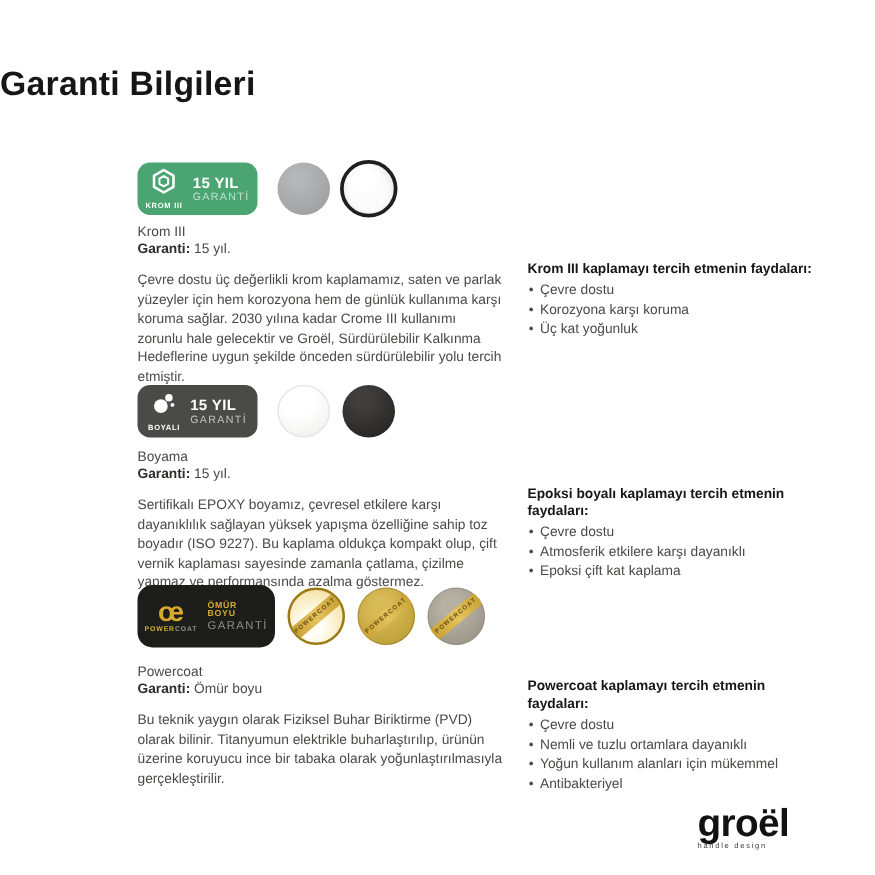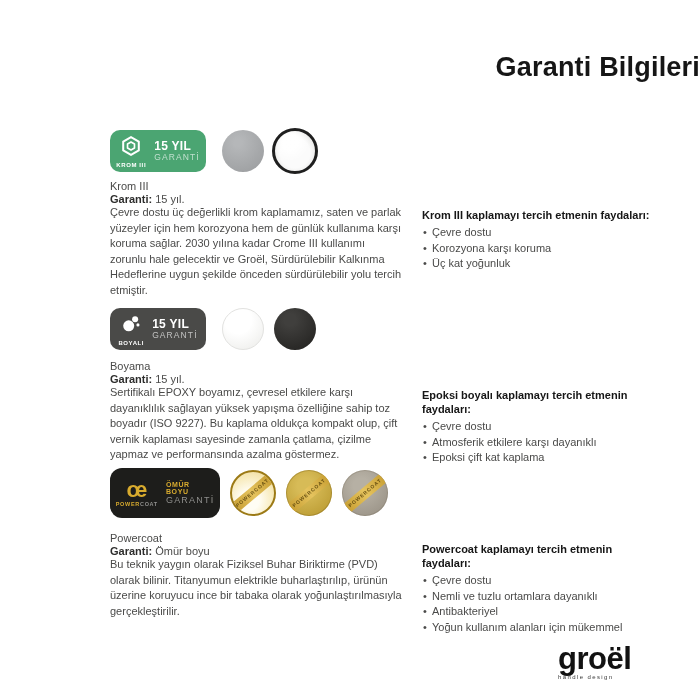--- a/index.html
+++ b/index.html
@@ -4,21 +4,21 @@
 <style>
   html,body{margin:0;padding:0;}
   body{
     width:700px;height:700px;position:relative;overflow:hidden;
     background:#ffffff;
     font-family:"Liberation Sans", sans-serif;
     color:#3c3c3b;
   }
   .page-title{
     position:absolute;top:52px;left:0;width:700px;
-    text-align:right;font-size:27px;font-weight:bold;color:#161616;
+    text-align:left;font-size:27px;font-weight:bold;color:#161616;
     letter-spacing:.2px;
   }
   .section{position:absolute;left:110px;width:560px;}
   .s1{top:128px;} .s2{top:308px;} .s3{top:468px;}
 
   .badge-row{position:absolute;top:0;left:0;display:flex;align-items:center;}
   .badge{
     display:flex;align-items:center;justify-content:center;
     border-radius:10px;height:42px;padding:4px 10px;box-sizing:border-box;
   }
@@ -61,21 +61,21 @@
     background:linear-gradient(90deg,#c09527,#e5c35e 50%,#c09527);
     text-align:center;font-size:5px;font-weight:bold;letter-spacing:1px;
     color:rgba(92,70,12,.9);
   }
 
   .left-col{position:absolute;left:0;width:294px;}
   .s1 .left-col{top:52px;} .s2 .left-col{top:52px;} .s3 .left-col{top:64px;}
   .prod-name{font-size:11px;color:#4a4a49;margin:0 0 1px 0;}
   .warranty-line{font-size:11px;color:#4a4a49;margin:0;}
   .warranty-line .wl{font-weight:bold;color:#2d2d2c;}
-  .desc{font-size:11px;line-height:15.5px;color:#4a4a49;}
+  .desc{font-size:11px;line-height:15.5px;color:#4a4a49;margin-top:12px;}
 
   .right-col{position:absolute;left:312px;width:238px;}
   .s1 .right-col{top:80px;} .s2 .right-col{top:80px;} .s3 .right-col{top:74px;}
   .benefits-title{font-size:11px;font-weight:bold;color:#161616;margin:0 0 3px 0;line-height:14px;}
   .benefits{list-style:none;margin:0;padding:0;}
   .benefits li{font-size:11px;color:#4a4a49;line-height:15.5px;padding-left:10px;position:relative;}
   .benefits li::before{content:"\2022";position:absolute;left:1px;color:#4a4a49;}
 
   .footer-logo{position:absolute;top:644px;left:558px;width:100px;text-align:left;}
   .brand{font-size:31px;font-weight:600;color:#121212;letter-spacing:-.5px;line-height:30px;}
@@ -182,22 +182,22 @@
   <div class="left-col">
     <p class="prod-name">Powercoat</p>
     <p class="warranty-line"><span class="wl">Garanti:</span> <span>Ömür boyu</span></p>
     <div class="desc">Bu teknik yaygın olarak Fiziksel Buhar Biriktirme (PVD) olarak bilinir. Titanyumun elektrikle buharlaştırılıp, ürünün üzerine koruyucu ince bir tabaka olarak yoğunlaştırılmasıyla gerçekleştirilir.</div>
   </div>
   <div class="right-col">
     <p class="benefits-title">Powercoat kaplamayı tercih etmenin faydaları:</p>
     <ul class="benefits">
       <li>Çevre dostu</li>
       <li>Nemli ve tuzlu ortamlara dayanıklı</li>
+      <li>Yoğun kullanım alanları için mükemmel</li>
       <li>Antibakteriyel</li>
-      <li>Yoğun kullanım alanları için mükemmel</li>
     </ul>
   </div>
 </div>
 
 <div class="footer-logo">
   <div class="brand">groël</div>
   <div class="tagline">handle design</div>
 </div>
 
 </body></html>

